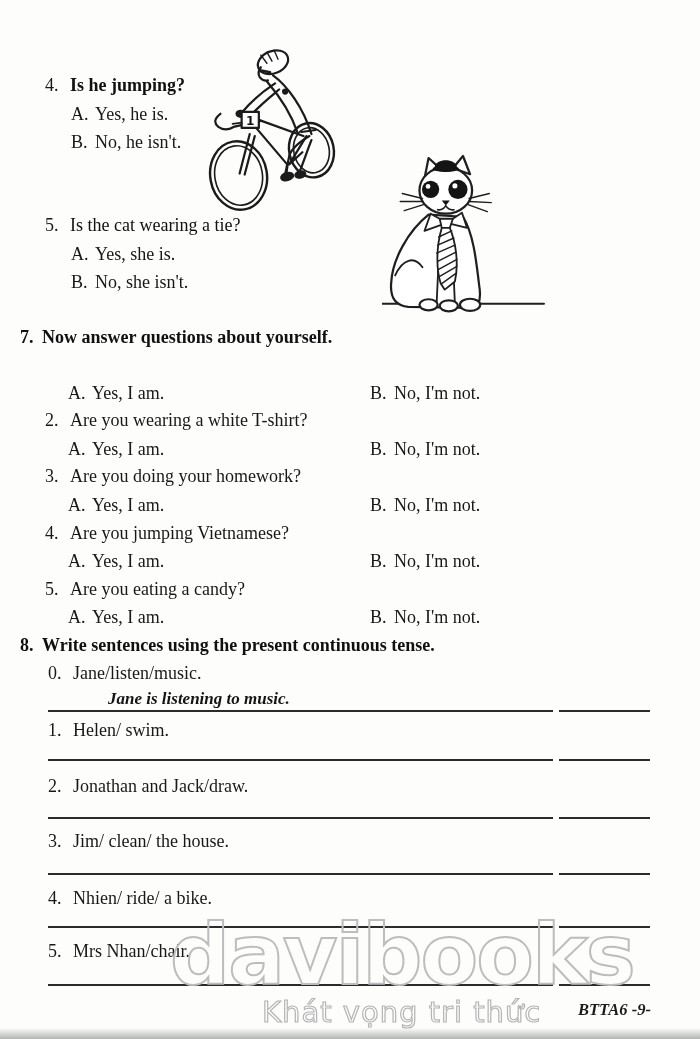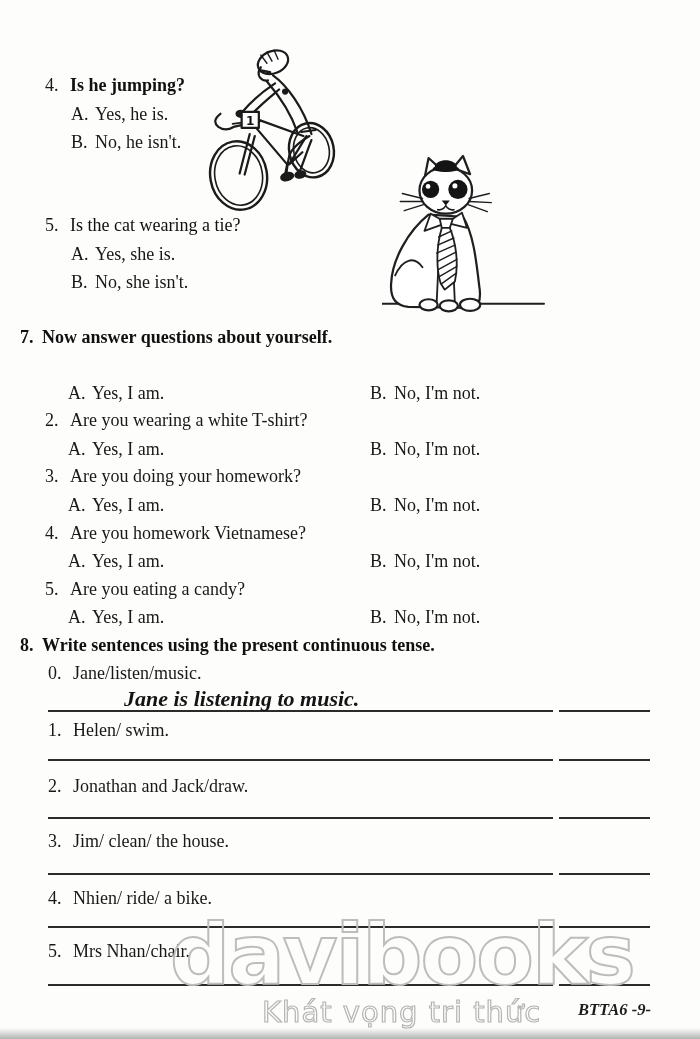--- a/index.html
+++ b/index.html
@@ -10,22 +10,22 @@
   .row{position:absolute;font-size:18px;line-height:21px;white-space:nowrap;}
   .bold{font-weight:700;color:#101010;}
   .num{display:inline-block;width:25px;}
   .snum{display:inline-block;width:22px;}
   .ol{display:inline-block;width:24px;}
   .ans-line{
     position:absolute;left:48px;width:505px;height:21px;
     border-bottom:2.4px solid #2b2b2b;
   }
   .ans-line .ex-ans{
-    display:inline-block;margin-left:76px;font-weight:700;font-style:italic;
-    font-size:22px;line-height:20px;color:#141414;
+    display:inline-block;margin-left:60px;font-weight:700;font-style:italic;
+    font-size:17px;line-height:20px;color:#141414;
   }
   .bline{position:absolute;left:48px;width:505px;height:0;border-bottom:2.4px solid #2b2b2b;}
   .tail{position:absolute;left:559px;width:91px;height:0;border-bottom:2.4px solid #2b2b2b;}
   .wm-brand{
     position:absolute;left:146px;top:906px;
     font-family:"DejaVu Sans",sans-serif;font-weight:700;font-size:84px;
     letter-spacing:-2px;color:rgba(255,255,255,0);margin-left:24px;
     -webkit-text-stroke:2px #bdbdbd;
   }
   .wm-slogan{
@@ -154,21 +154,21 @@
     <span class="num">3.</span><span>Are you doing your homework?</span>
   </div>
   <div class="row" style="top:495px;left:68px">
     <span class="ol">A.</span><span>Yes, I am.</span>
   </div>
   <div class="row" style="top:495px;left:370px">
     <span class="ol">B.</span><span>No, I'm not.</span>
   </div>
 
   <div class="row" style="top:523px;left:45px">
-    <span class="num">4.</span><span>Are you homework Vietnamese?</span>
+    <span class="num">4.</span><span>Are you jumping Vietnamese?</span>
   </div>
   <div class="row" style="top:551px;left:68px">
     <span class="ol">A.</span><span>Yes, I am.</span>
   </div>
   <div class="row" style="top:551px;left:370px">
     <span class="ol">B.</span><span>No, I'm not.</span>
   </div>
 
   <div class="row" style="top:579px;left:45px">
     <span class="num">5.</span><span>Are you eating a candy?</span>

